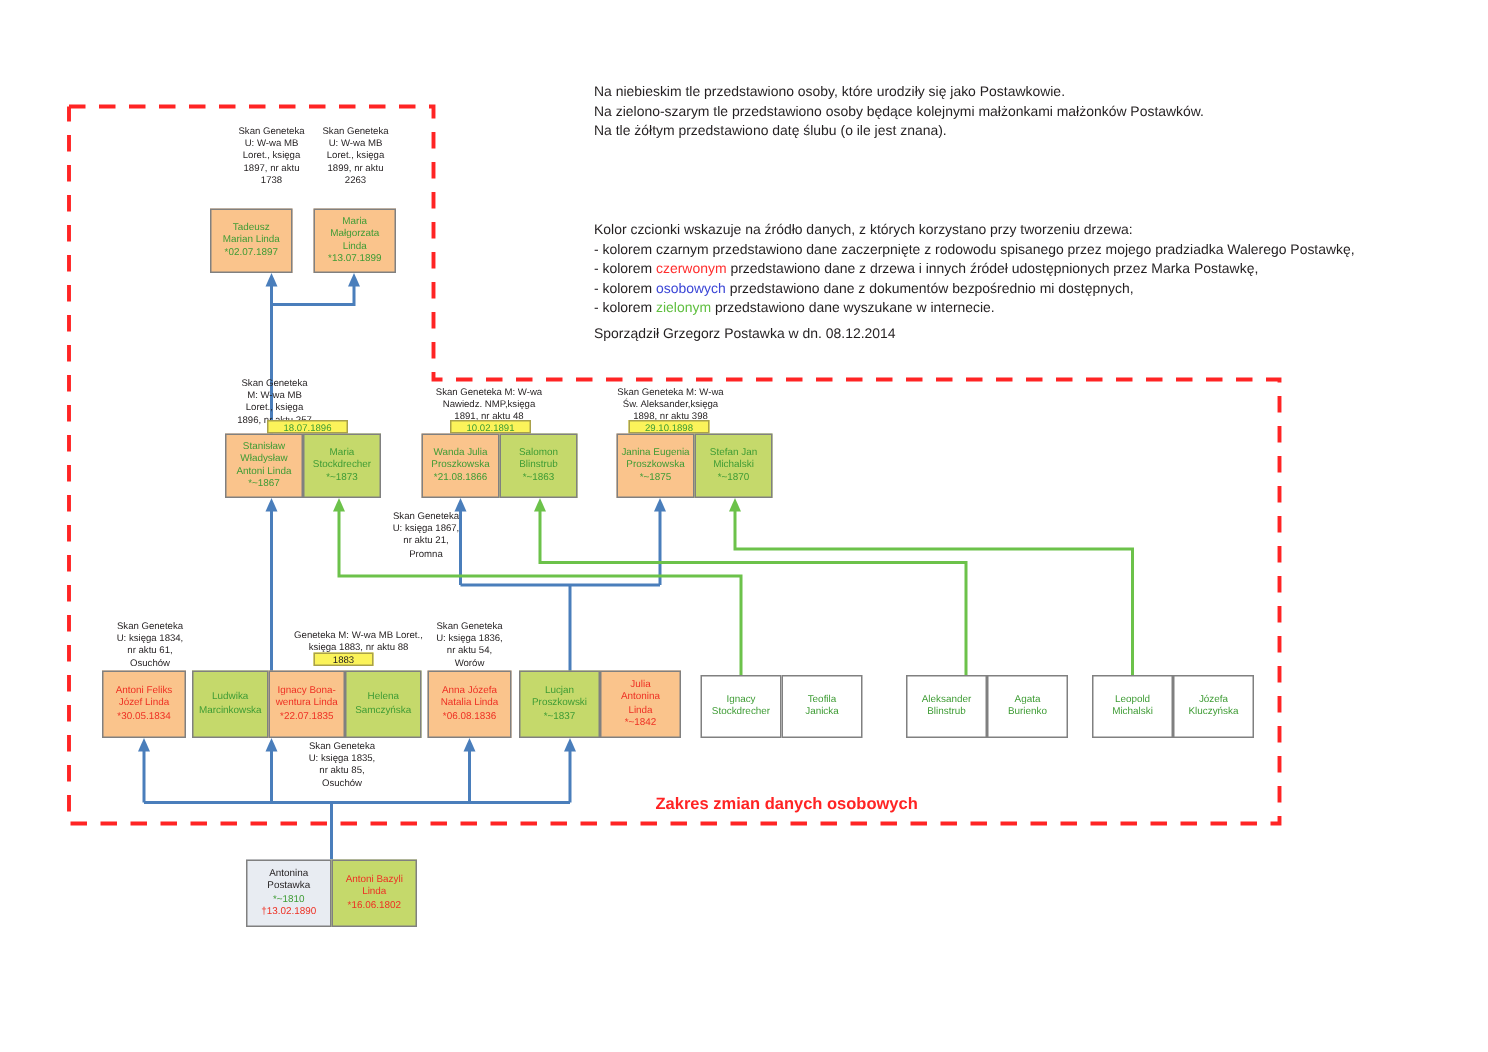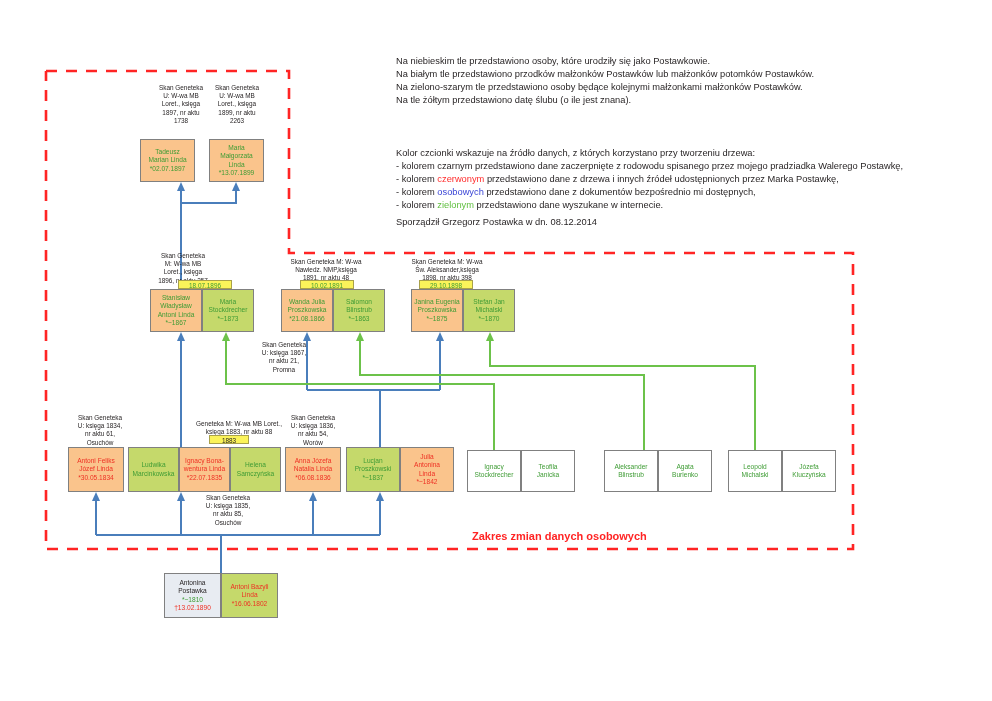--- a/index.html
+++ b/index.html
@@ -98,38 +98,37 @@
     </g>
     <g fill="#6cc24a">
       <polygon points="226,332 222,341 230,341"></polygon>
       <polygon points="360,332 356,341 364,341"></polygon>
       <polygon points="490,332 486,341 494,341"></polygon>
     </g>
   </svg>
 
   <div class="legend" style="left:396px;top:55px;">
     <div>Na niebieskim tle przedstawiono osoby, które urodziły się jako Postawkowie.</div>
-    <div>Na białym tle przedstawiono przodków małżonków Postawków lub małżonków potomków Postawków.</div>
     <div>Na zielono-szarym tle przedstawiono osoby będące kolejnymi małżonkami małżonków Postawków.</div>
     <div>Na tle żółtym przedstawiono datę ślubu (o ile jest znana).</div>
   </div>
 
   <div class="legend" style="left:396px;top:147px;">
     <div>Kolor czcionki wskazuje na źródło danych, z których korzystano przy tworzeniu drzewa:</div>
     <div>- kolorem czarnym przedstawiono dane zaczerpnięte z rodowodu spisanego przez mojego pradziadka Walerego Postawkę,</div>
     <div><span>- kolorem </span><span class="c-red">czerwonym</span><span> przedstawiono dane z drzewa i innych źródeł udostępnionych przez Marka Postawkę,</span></div>
     <div><span>- kolorem </span><span class="c-navy">osobowych</span><span> przedstawiono dane z dokumentów bezpośrednio mi dostępnych,</span></div>
     <div><span>- kolorem </span><span class="c-green">zielonym</span><span> przedstawiono dane wyszukane w internecie.</span></div>
   </div>
 
   <div class="legend" style="left:396px;top:216px;">
     <div>Sporządził Grzegorz Postawka w dn. 08.12.2014</div>
   </div>
 
-  <div class="scope-label" style="left:472px;top:530px;">Zakres zmian danych osobowych</div>
+  <div class="scope-label" style="left:437px;top:530px;">Zakres zmian danych osobowych</div>
 
   <div class="note" style="left:142px;top:84px;width:78px;">Skan Geneteka
 U: W-wa MB
 Loret., księga
 1897, nr aktu
 1738</div>
   <div class="note" style="left:198px;top:84px;width:78px;">Skan Geneteka
 U: W-wa MB
 Loret., księga
 1899, nr aktu

